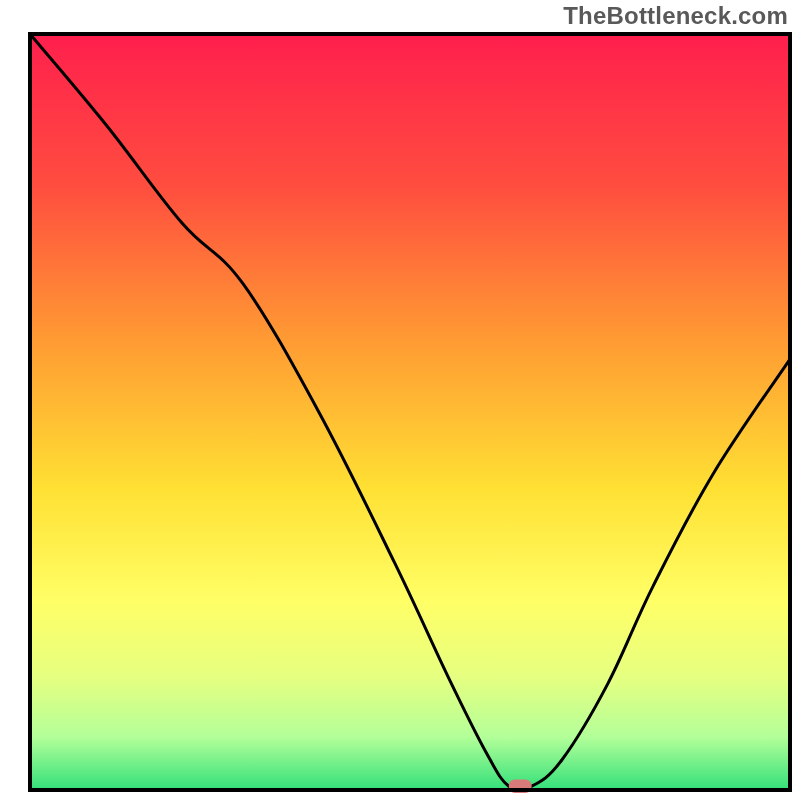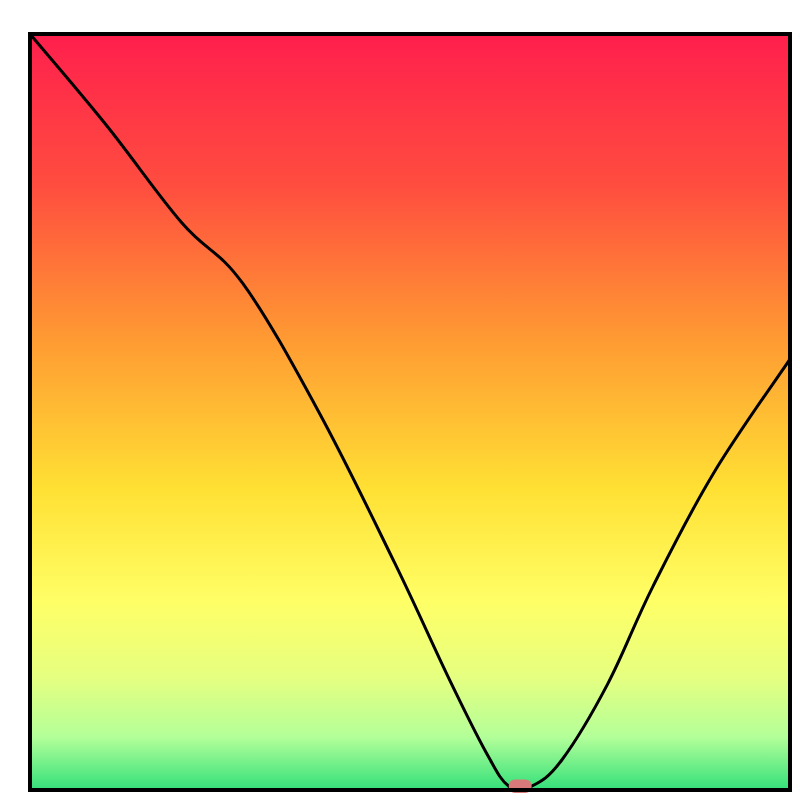--- a/index.html
+++ b/index.html
@@ -29,20 +29,21 @@
     position: absolute;
     left: 0;
     top: 0;
   }
 </style>
 </head>
 <body>
 
 <div class="chart-container">
 
+  <div class="watermark">TheBottleneck.com</div>
 
   <svg class="plot" width="800" height="800" viewBox="0 0 800 800">
     <defs>
       <linearGradient id="bg-grad" x1="0" y1="0" x2="0" y2="1">
       <stop offset="0%" stop-color="#ff1f4d"></stop>
           <stop offset="20%" stop-color="#ff4d3f"></stop>
           <stop offset="40%" stop-color="#ff9933"></stop>
           <stop offset="60%" stop-color="#ffe033"></stop>
           <stop offset="75%" stop-color="#ffff66"></stop>
           <stop offset="85%" stop-color="#e6ff80"></stop>

